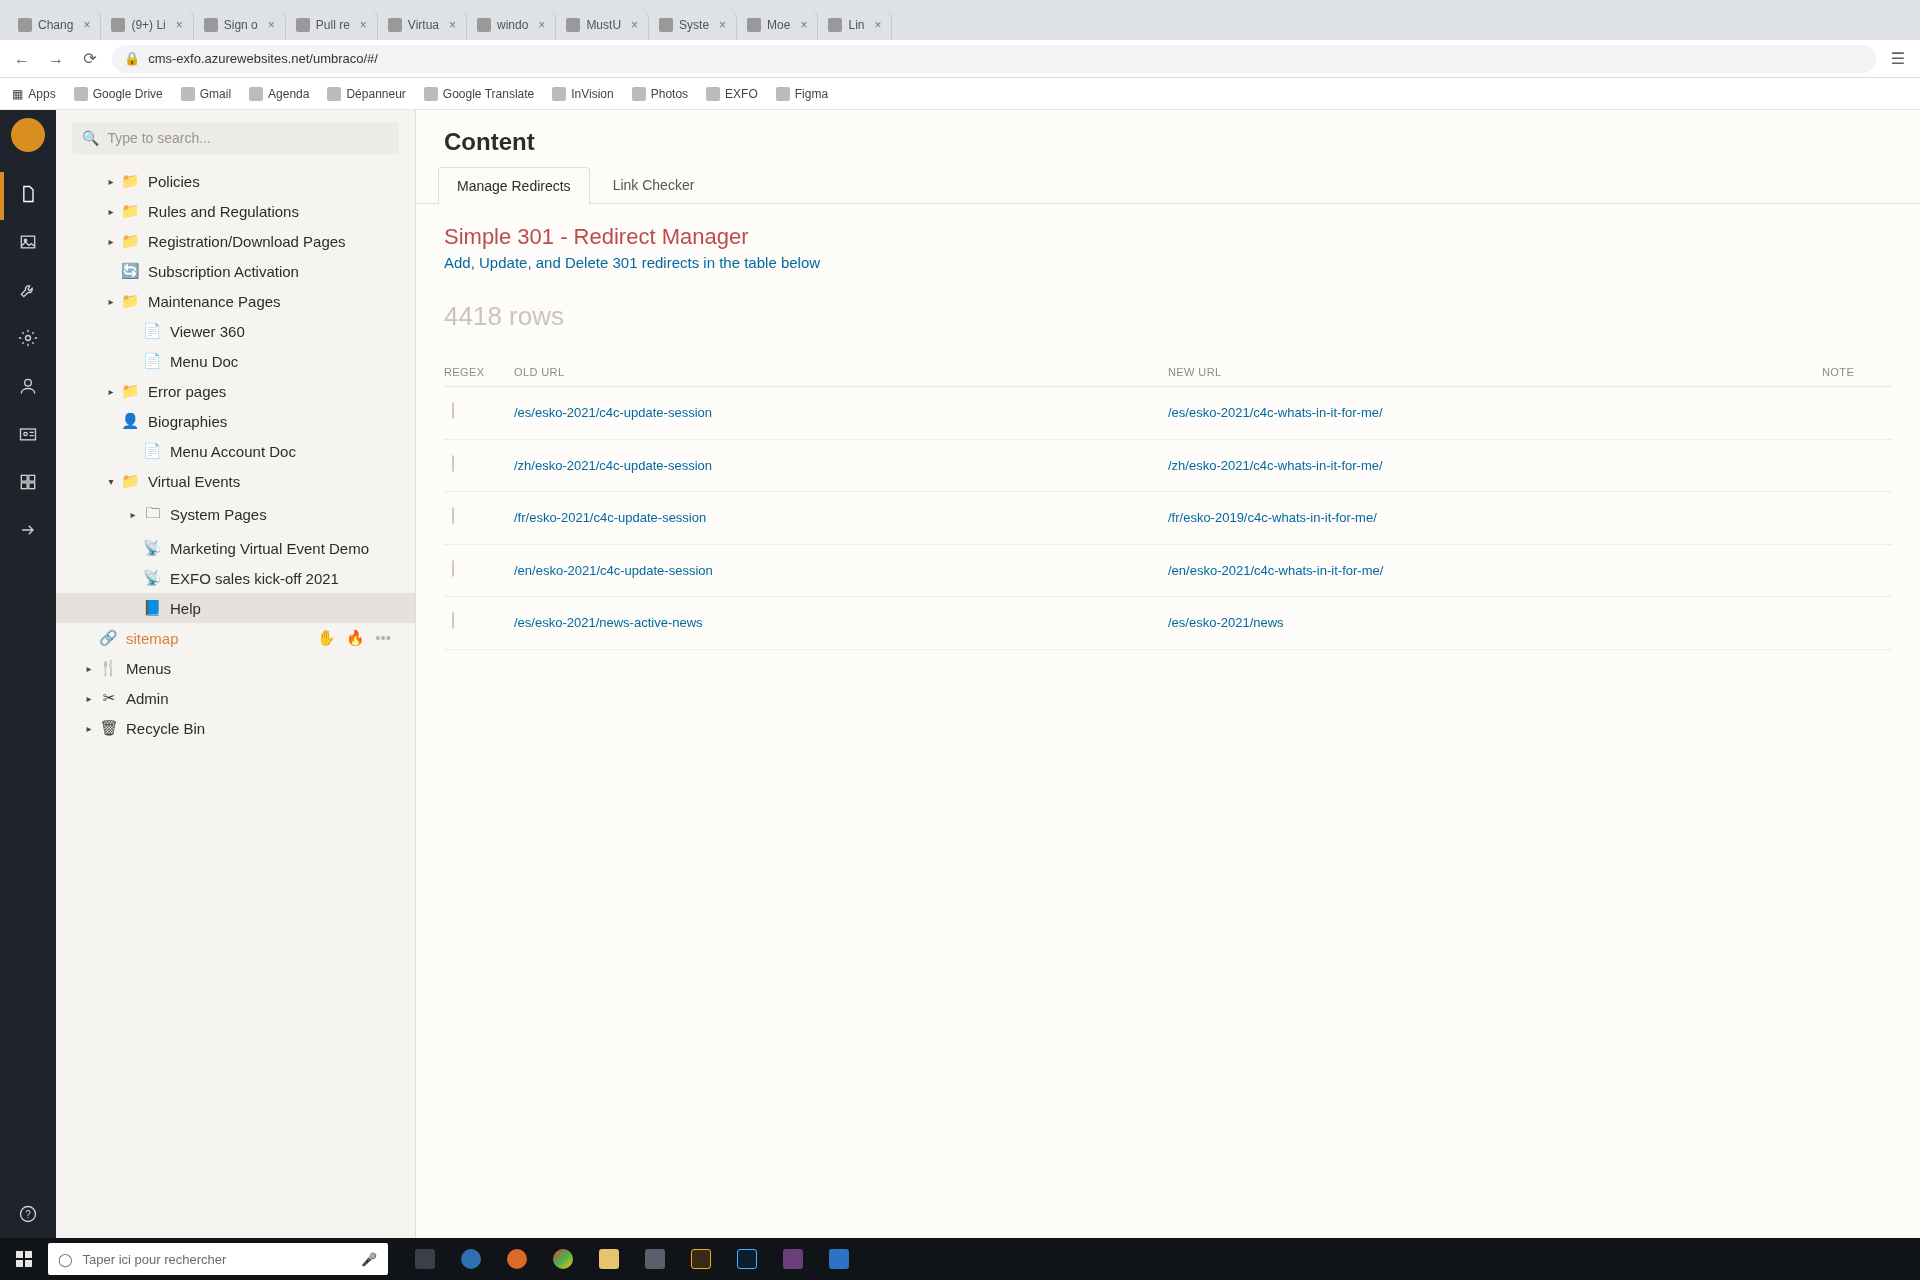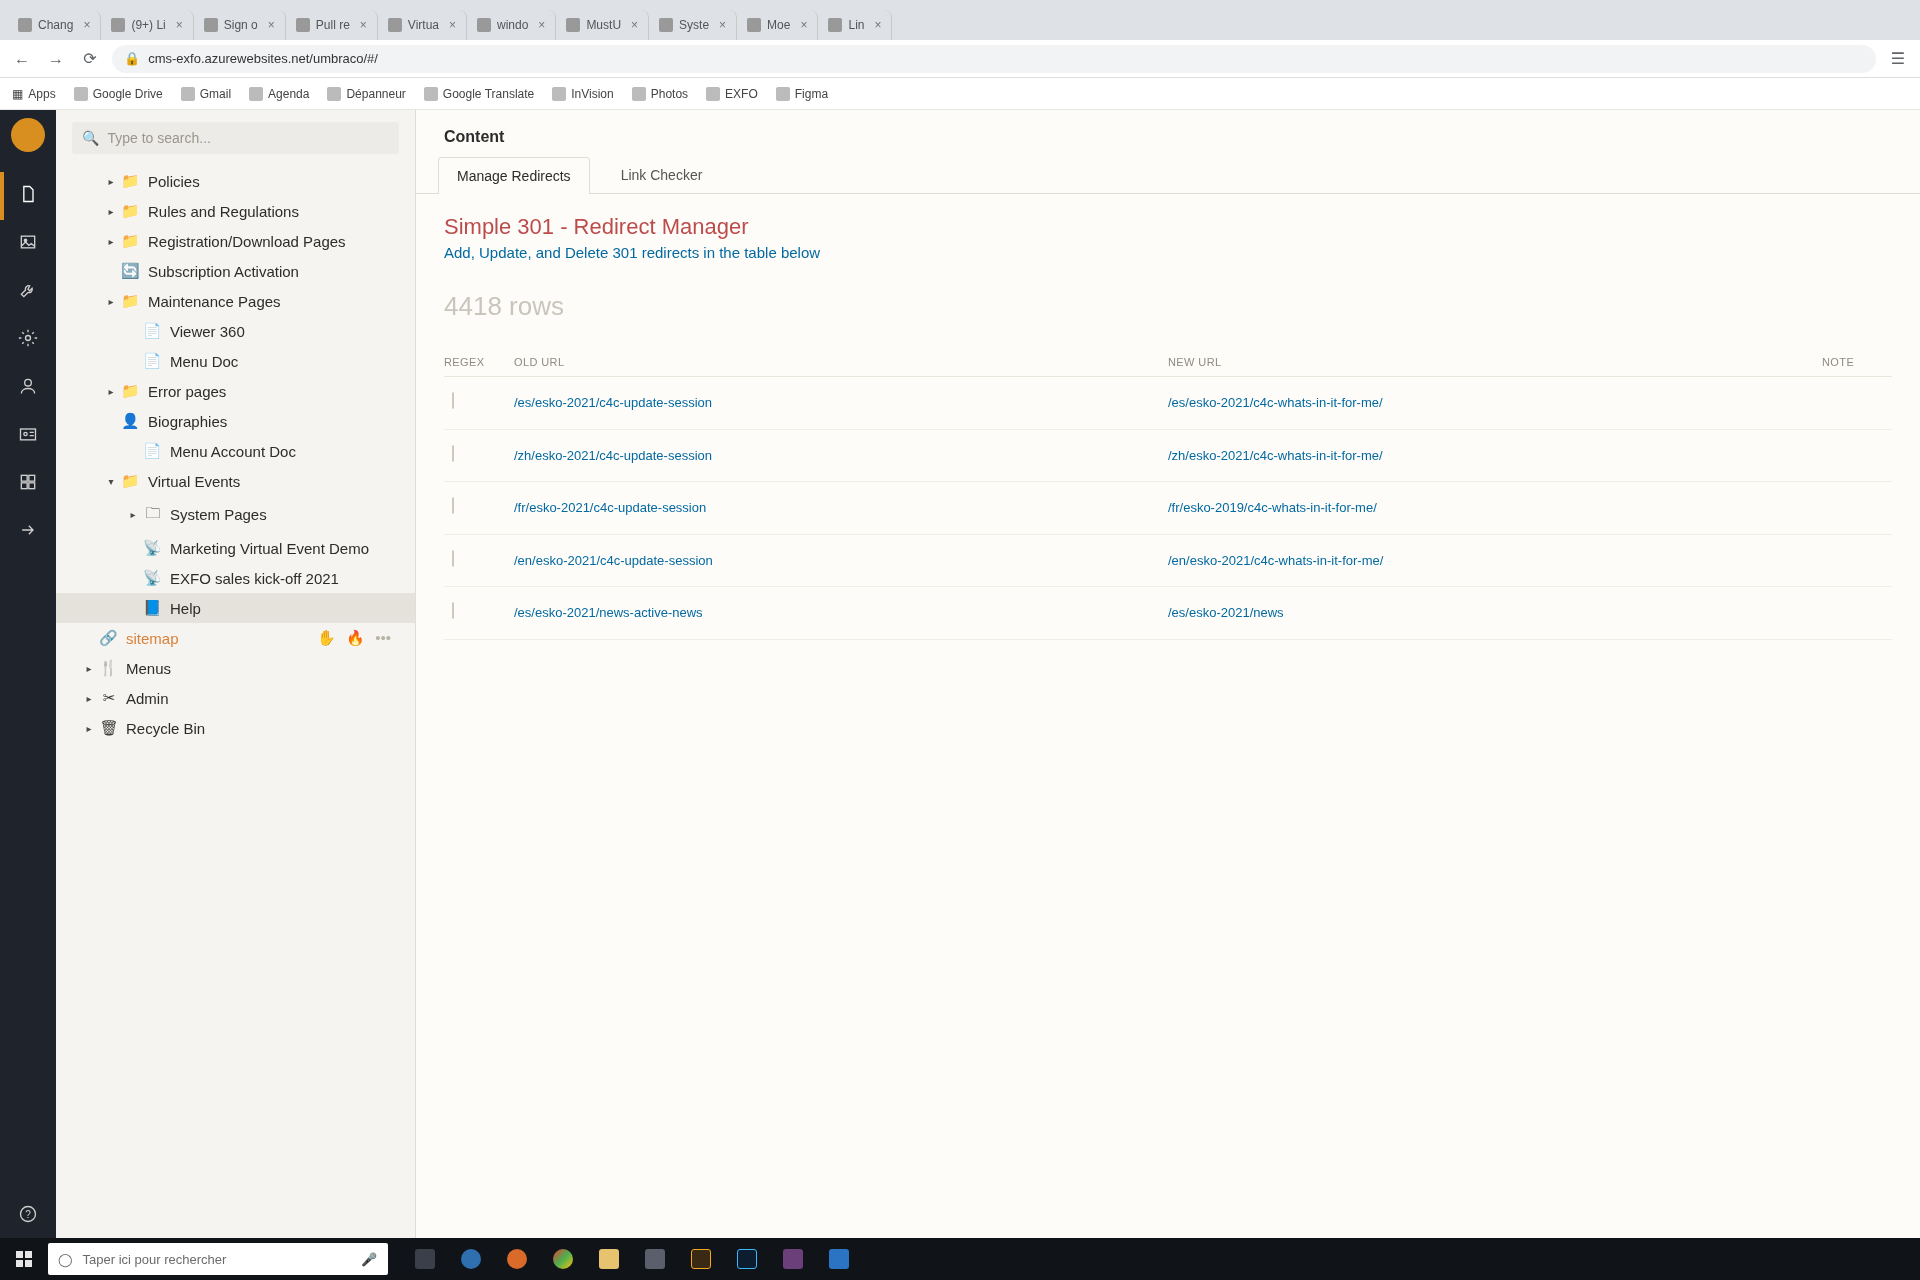--- a/index.html
+++ b/index.html
@@ -183,29 +183,29 @@
 
   
   .main-panel {
     flex: 1;
     background: #fdfcf9;
     display: flex; flex-direction: column;
     overflow: hidden;
   }
   .main-header {
     padding: 18px 28px 10px;
-    font-size: 16px;
+    font-size: 24px;
     font-weight: 600;
     color: #2c2c2c;
   }
   .tabs-strip {
     display: flex;
     border-bottom: 1px solid #e0ddd6;
     padding-left: 22px;
-    gap: 12px;
+    gap: 4px;
     align-items: center;
   }
   .tab {
     padding: 10px 18px;
     font-size: 14px;
     color: #555;
     border: 1px solid transparent;
     border-bottom: none;
     cursor: pointer;
     border-radius: 4px 4px 0 0;

